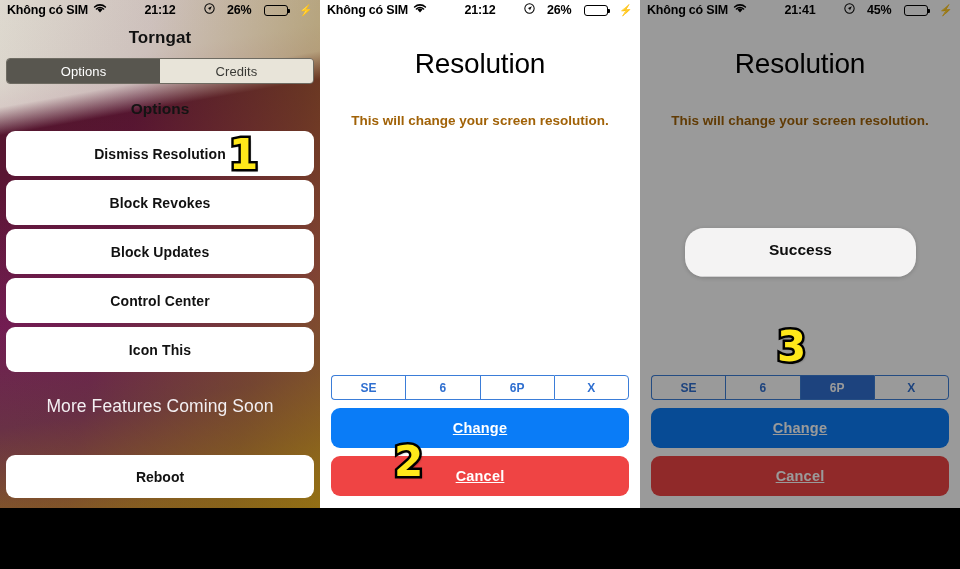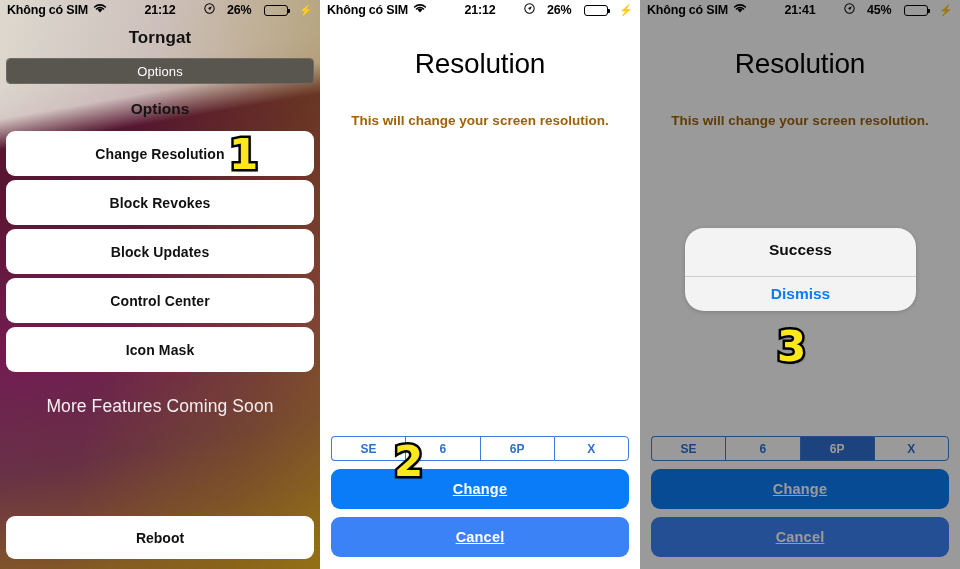--- a/index.html
+++ b/index.html
@@ -14,21 +14,21 @@
   }
 
   .screens {
     display: flex;
     width: 960px;
     height: 569px;
   }
 
   .panel {
     position: relative;
-    height: 569px;
+    height: 508px;
     overflow: hidden;
   }
   .panel-1 { width: 320px; }
   .panel-2 { width: 320px; background: #ffffff; }
   .panel-3 { width: 320px; background: #ffffff; }
 
   
   .statusbar {
     position: relative;
     z-index: 6;
@@ -239,21 +239,21 @@
     justify-content: center;
     font-size: 14.5px;
     font-weight: bold;
     color: #ffffff;
     margin-bottom: 8px;
     letter-spacing: 0.2px;
     text-decoration: underline;
   }
   .big-btn:last-child { margin-bottom: 0; }
   .btn-change { background: #0a7cf7; }
-  .btn-cancel { background: #3b82f6; }
+  .btn-cancel { background: #ef4444; }
 
   
   .dim-overlay {
     position: absolute;
     inset: 0;
     background: #9a9a9a;
     z-index: 8;
     mix-blend-mode: multiply;
   }
   .alert {
@@ -338,30 +338,31 @@
             <span class="batt-fill" style="width:26%"></span>
           </span>
           <span class="bolt">⚡</span>
         </div>
       </div>
 
       <div class="p1-title">Torngat</div>
 
       <div class="seg-top">
         <div class="on">Options</div>
+        <div class="off">Credits</div>
       </div>
 
       <div class="p1-section">Options</div>
 
       <div class="opt-list">
-        <div class="opt-btn">Change Resolution</div>
+        <div class="opt-btn">Dismiss Resolution</div>
         <div class="opt-btn">Block Revokes</div>
         <div class="opt-btn">Block Updates</div>
         <div class="opt-btn">Control Center</div>
-        <div class="opt-btn">Icon Mask</div>
+        <div class="opt-btn">Icon This</div>
       </div>
 
       <div class="p1-more">More Features Coming Soon</div>
     </div>
 
     <div class="reboot-btn">Reboot</div>
 
     <div class="badge badge-1">1</div>
   </div>
 
@@ -454,19 +455,18 @@
       <div class="big-btn btn-cancel">Cancel</div>
     </div>
 
     <div class="dim-overlay"></div>
 
     <div class="alert">
       <div class="alert-body">
         <div class="alert-title">Success</div>
       </div>
       <div class="alert-divider"></div>
-      <div class="alert-action">Dismiss</div>
     </div>
 
     <div class="badge badge-3" style="left:137px;">3</div>
   </div>
 
 </div>
 
 </body></html>

